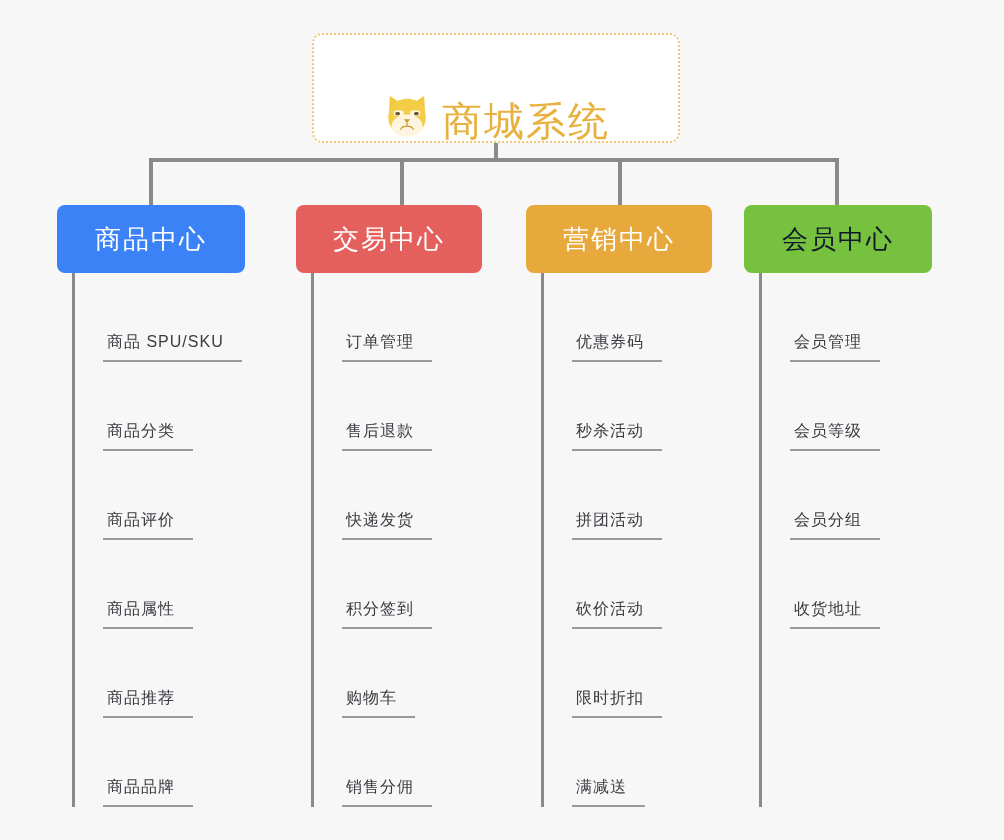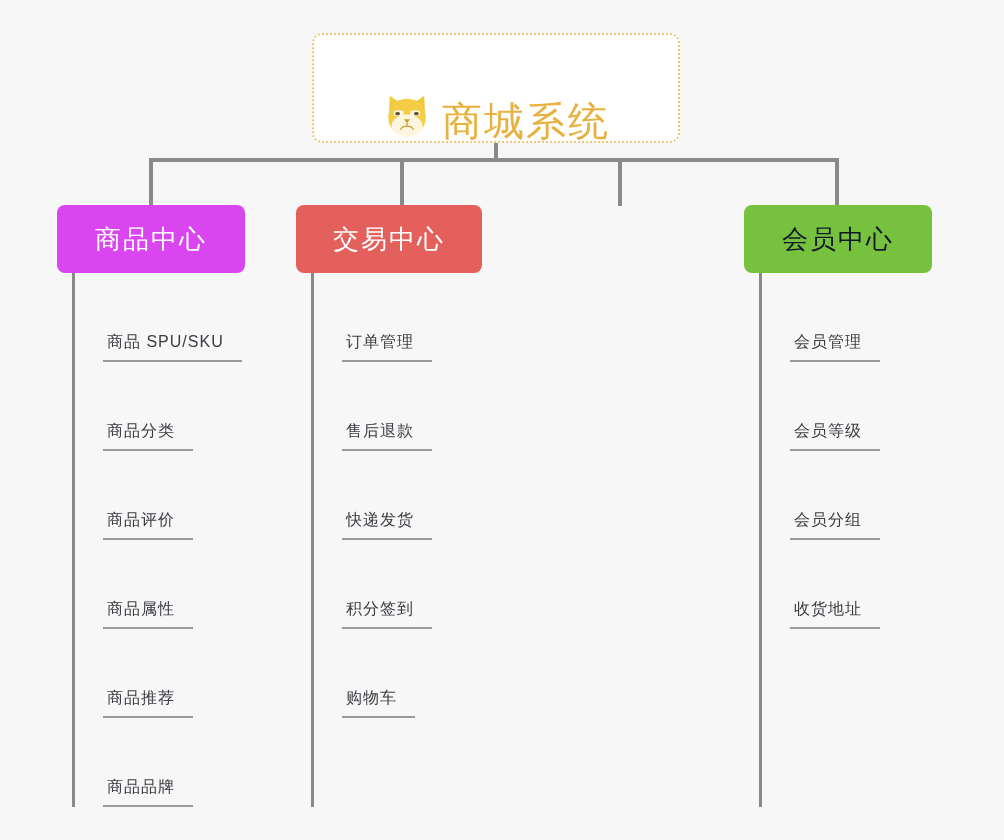--- a/index.html
+++ b/index.html
@@ -163,21 +163,21 @@
   </div>
 
   <div class="conn" id="conn-stem" style="background: rgb(138, 138, 138);"></div>
   <div class="conn" id="conn-bus" style="background: rgb(138, 138, 138);"></div>
   <div class="conn conn-drop" id="drop-1" style="background: rgb(138, 138, 138);"></div>
   <div class="conn conn-drop" id="drop-2" style="background: rgb(138, 138, 138);"></div>
   <div class="conn conn-drop" id="drop-3" style="background: rgb(138, 138, 138);"></div>
   <div class="conn conn-drop" id="drop-4" style="background: rgb(138, 138, 138);"></div>
 
   <div class="column" id="col-0">
-    <div class="cat-box" style="background: #d946ef; color: rgb(255, 255, 255);">
+    <div class="cat-box" style="background: #3b82f6; color: rgb(255, 255, 255);">
       <span>商品中心</span>
     </div>
     <div class="items">
       <div class="rail" style="background: rgb(138, 138, 138); height: 534px;"></div>
       <div class="item first">
           <span class="item-inner">商品 SPU/SKU</span>
         </div>
       <div class="item">
           <span class="item-inner">商品分类</span>
         </div>
@@ -210,23 +210,52 @@
         </div>
       <div class="item">
           <span class="item-inner">快递发货</span>
         </div>
       <div class="item">
           <span class="item-inner">积分签到</span>
         </div>
       <div class="item">
           <span class="item-inner">购物车</span>
         </div>
-    </div>
-  </div>
-
+      <div class="item">
+          <span class="item-inner">销售分佣</span>
+        </div>
+    </div>
+  </div>
+
+  <div class="column" id="col-2">
+    <div class="cat-box" style="background: rgb(232, 169, 60); color: rgb(255, 255, 255);">
+      <span>营销中心</span>
+    </div>
+    <div class="items">
+      <div class="rail" style="background: rgb(138, 138, 138); height: 534px;"></div>
+      <div class="item first">
+          <span class="item-inner">优惠券码</span>
+        </div>
+      <div class="item">
+          <span class="item-inner">秒杀活动</span>
+        </div>
+      <div class="item">
+          <span class="item-inner">拼团活动</span>
+        </div>
+      <div class="item">
+          <span class="item-inner">砍价活动</span>
+        </div>
+      <div class="item">
+          <span class="item-inner">限时折扣</span>
+        </div>
+      <div class="item">
+          <span class="item-inner">满减送</span>
+        </div>
+    </div>
+  </div>
 
   <div class="column" id="col-3">
     <div class="cat-box" style="background: rgb(118, 193, 62); color: #0f172a;">
       <span>会员中心</span>
     </div>
     <div class="items">
       <div class="rail" style="background: rgb(138, 138, 138); height: 534px;"></div>
       <div class="item first">
           <span class="item-inner">会员管理</span>
         </div>

